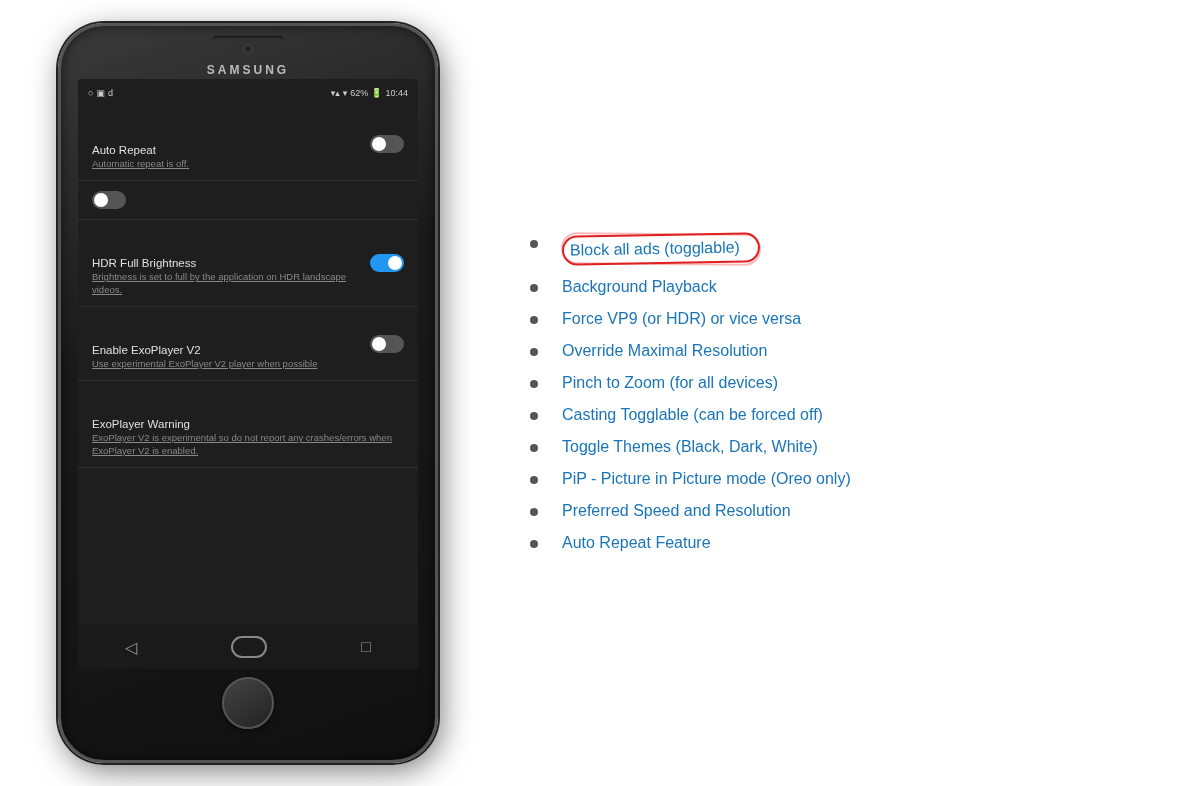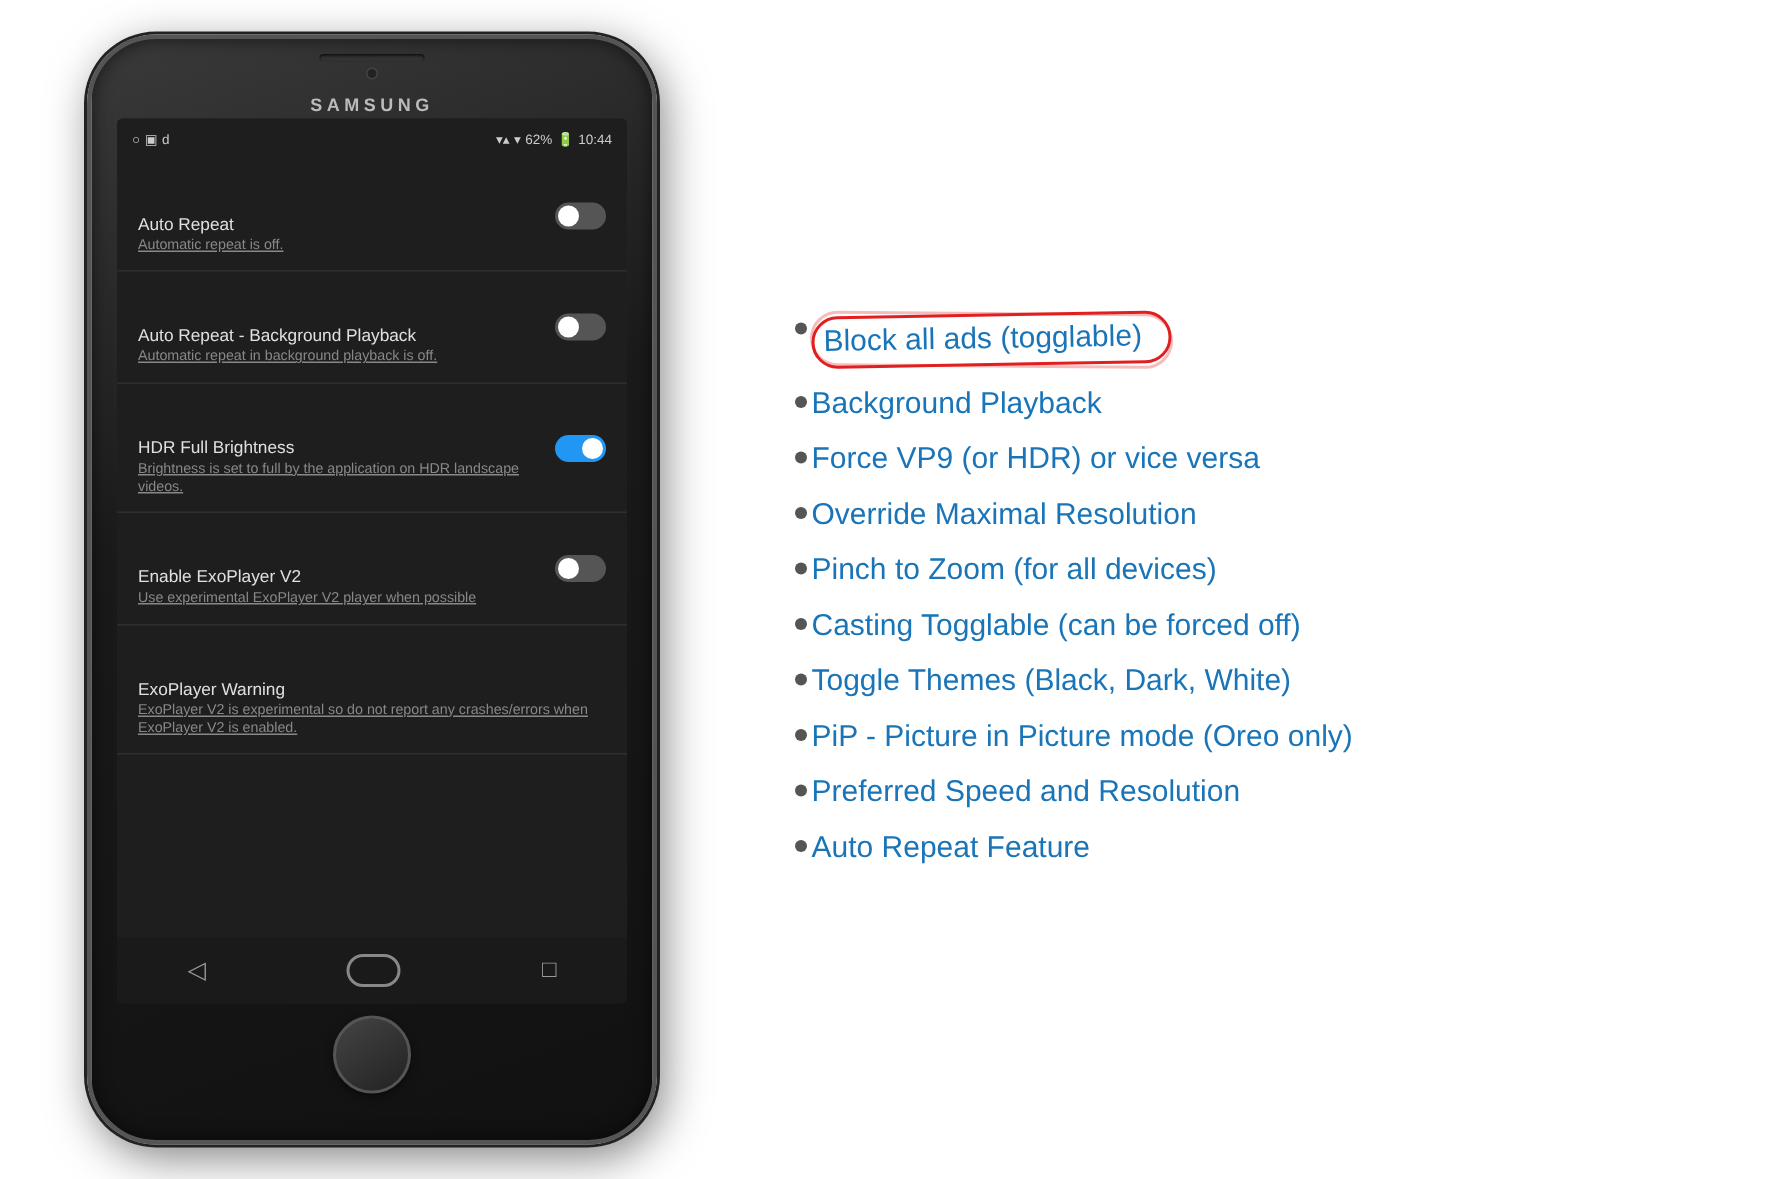--- a/index.html
+++ b/index.html
@@ -226,22 +226,22 @@
     .feature-list {
       list-style: none;
       display: flex;
       flex-direction: column;
       gap: 14px;
     }
 
     .feature-list li {
       display: flex;
       align-items: flex-start;
-      gap: 3px;
-      font-size: 20px;
+      gap: 24px;
+      font-size: 16px;
       color: #1a75b8;
     }
 
     .feature-list li .bullet {
       flex-shrink: 0;
       width: 8px;
       height: 8px;
       background: #555;
       border-radius: 50%;
       margin-top: 6px;
@@ -316,24 +316,20 @@
 
         <div class="setting-item">
           <div class="setting-text">
             <div class="setting-title">Auto Repeat</div>
             <div class="setting-subtitle">Automatic repeat is off.</div>
           </div>
           <div class="toggle off"></div>
         </div>
 
         <div class="setting-item">
-          <div class="setting-text">
-            <div class="setting-title">Auto Repeat - Background Playback</div>
-            <div class="setting-subtitle">Automatic repeat in background playback is off.</div>
-          </div>
           <div class="toggle off"></div>
         </div>
 
         <div class="setting-item">
           <div class="setting-text">
             <div class="setting-title">HDR Full Brightness</div>
             <div class="setting-subtitle">Brightness is set to full by the application on HDR landscape videos.</div>
           </div>
           <div class="toggle on"></div>
         </div>

